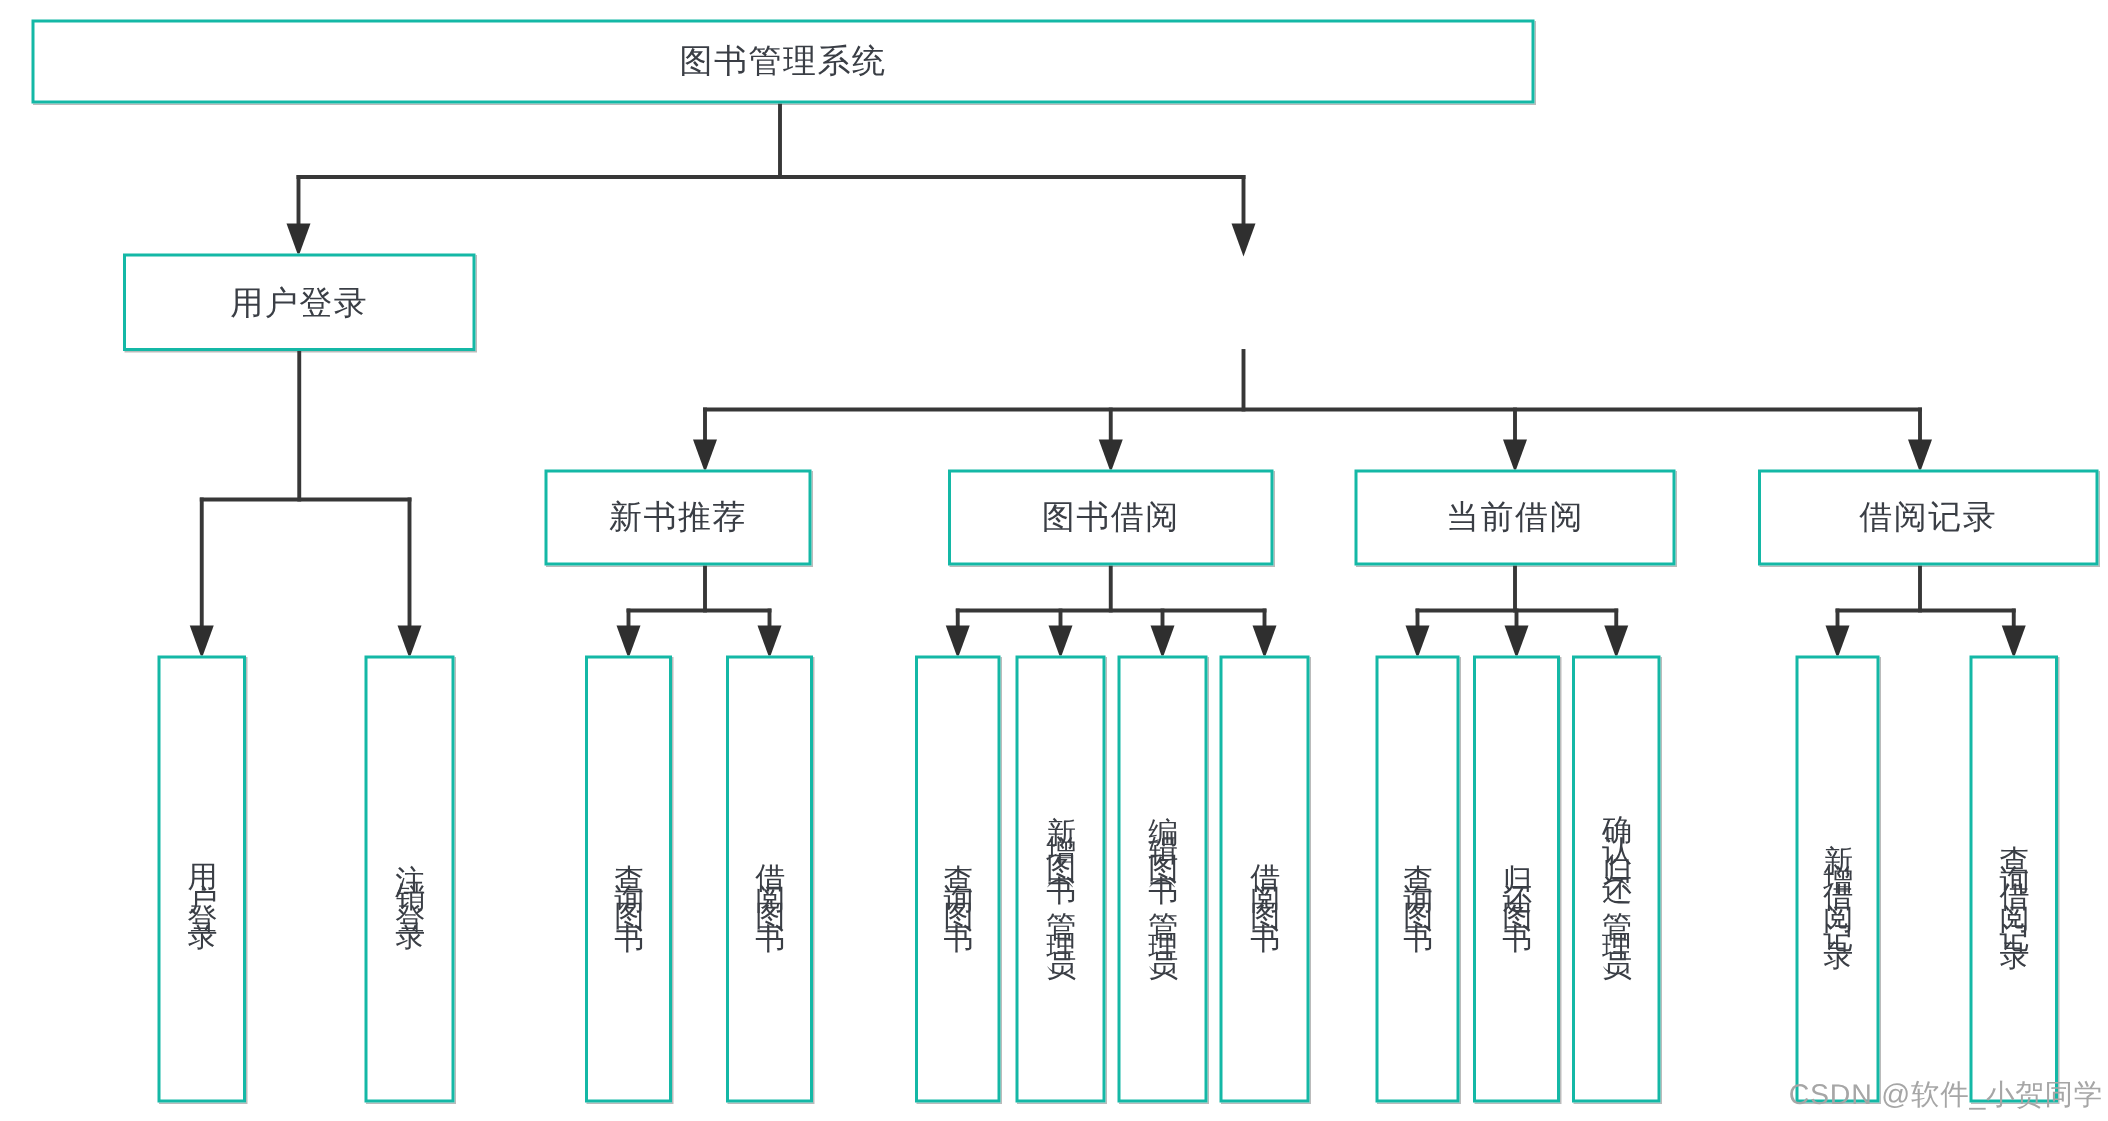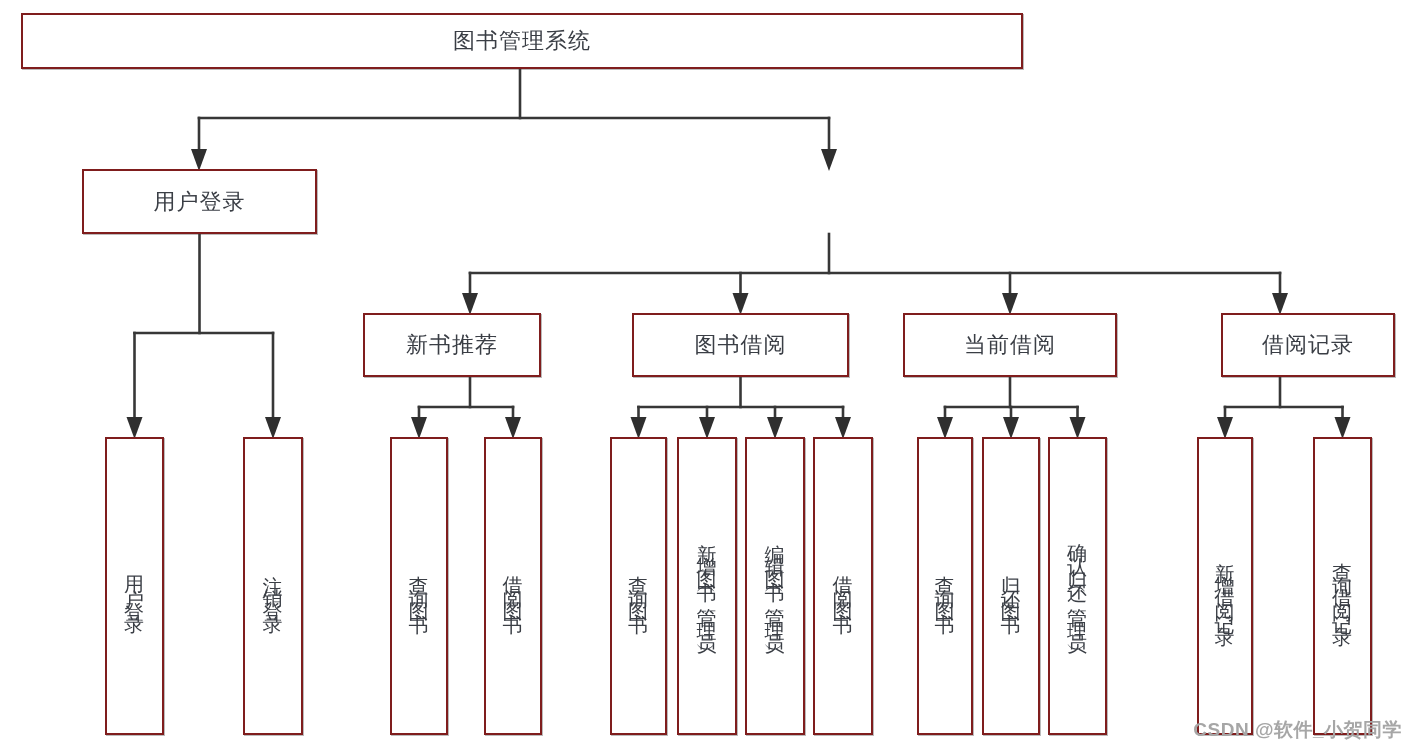--- a/index.html
+++ b/index.html
@@ -7,42 +7,41 @@
     position:relative;
     width:1405px;height:747px;
     background:#fff;
     font-family:"Liberation Sans","DejaVu Sans",sans-serif;
     overflow:hidden;
   }
   #connectors{position:absolute;left:0;top:0;width:1405px;height:747px;}
   .box{
     position:absolute;
     box-sizing:border-box;
-    border:2px solid #7f1d1d;
+    border:2px solid #14b8a6;
     background:#fff;
     display:flex;align-items:center;justify-content:center;
     color:#3a3e45;
     box-shadow:1px 1px 0 rgba(60,60,60,.35);
   }
   .box.h{font-size:22px;letter-spacing:1px;}
   .box.v{
     writing-mode:vertical-rl;
     font-size:20px;
     letter-spacing:13px;
     line-height:1;
     padding:6px 0;
   }
   #watermark{
     position:absolute;
     right:3px;bottom:4px;
     font-size:19px;
     color:#a6a6a6;
     letter-spacing:0.5px;
     z-index:5;
-    font-weight:bold;
   }
 </style>
 </head>
 <body>
 
 <div id="canvas">
 
   <svg id="connectors" viewBox="0 0 1405 747" xmlns="http://www.w3.org/2000/svg">
       <line x1="520" y1="69" x2="520" y2="118" stroke="#373737" stroke-width="2.6" stroke-linecap="square"></line>
       <line x1="199.5" y1="233" x2="199.5" y2="333" stroke="#373737" stroke-width="2.6" stroke-linecap="square"></line>
@@ -98,21 +97,21 @@
       <polygon points="1334.5,417 1350.5,417 1342.5,439" fill="#2f2f2f"></polygon>
     </svg>
 
   <div class="box h" style="left:21px;top:13px;width:1002px;height:56px">图书管理系统</div>
 
   <div class="box h" style="left:82px;top:169px;width:235px;height:65px">用户登录</div>
 
   <div class="box h" style="left:363px;top:313px;width:178px;height:64px">新书推荐</div>
   <div class="box h" style="left:632px;top:313px;width:217px;height:64px">图书借阅</div>
   <div class="box h" style="left:903px;top:313px;width:214px;height:64px">当前借阅</div>
-  <div class="box h" style="left:1221px;top:313px;width:174px;height:64px">借阅记录</div>
+  <div class="box h" style="left:1172px;top:313px;width:227px;height:64px">借阅记录</div>
 
   <div class="box v" style="left:105px;top:437px;width:59px;height:298px">用户登录</div>
   <div class="box v" style="left:243px;top:437px;width:60px;height:298px">注销登录</div>
 
   <div class="box v" style="left:390px;top:437px;width:58px;height:298px">查询图书</div>
   <div class="box v" style="left:484px;top:437px;width:58px;height:298px">借阅图书</div>
 
   <div class="box v" style="left:610px;top:437px;width:57px;height:298px">查询图书</div>
   <div class="box v" style="left:677px;top:437px;width:60px;height:298px">新增图书（管理员）</div>
   <div class="box v" style="left:745px;top:437px;width:60px;height:298px">编辑图书（管理员）</div>

